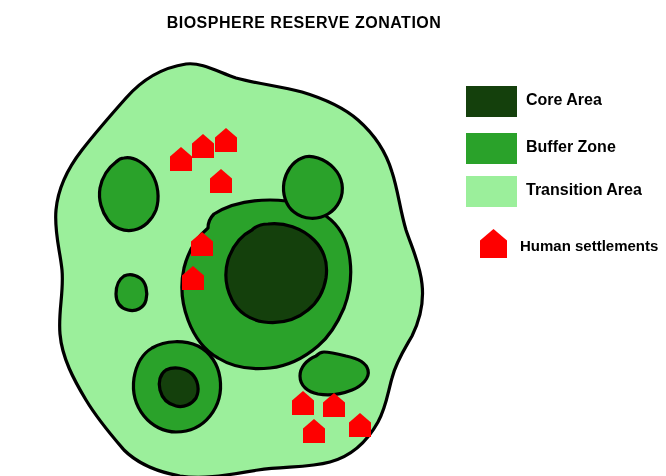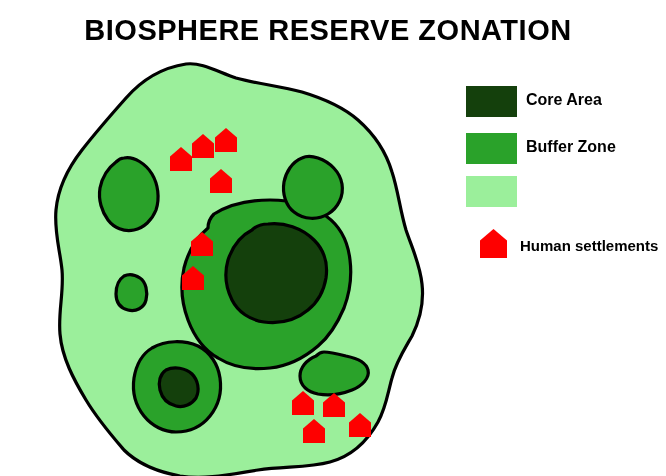--- a/index.html
+++ b/index.html
@@ -16,25 +16,24 @@
     font-family: "Liberation Sans", sans-serif;
     color: #000000;
   }
 
   #page-title {
     position: absolute;
     left: 0;
     top: 14px;
     width: 608px;
     text-align: center;
-    font-size: 29px;
+    font-size: 16px;
     font-weight: bold;
     letter-spacing: 0.5px;
     color: #000000;
-    margin-left: 24px;
   }
 
   #map-figure {
     position: absolute;
     left: 0;
     top: 40px;
     width: 450px;
     height: 436px;
   }
 
@@ -130,20 +129,21 @@
     <div class="legend-label">Core Area</div>
   </div>
 
   <div class="legend-row r1">
     <div class="swatch" style="background:#2aa22a;"></div>
     <div class="legend-label">Buffer Zone</div>
   </div>
 
   <div class="legend-row r2">
     <div class="swatch" style="background:#9bef9b;"></div>
+    <div class="legend-label">Transition Area</div>
   </div>
 
   <div class="legend-row r3">
     <svg class="house-swatch" viewBox="0 0 27 29" xmlns="http://www.w3.org/2000/svg">
       <path d="M 13.5 0 L 27 11.5 L 27 29 L 0 29 L 0 11.5 Z" fill="#fe0000"></path>
     </svg>
     <div class="legend-label">Human settlements</div>
   </div>
 
 </div>

